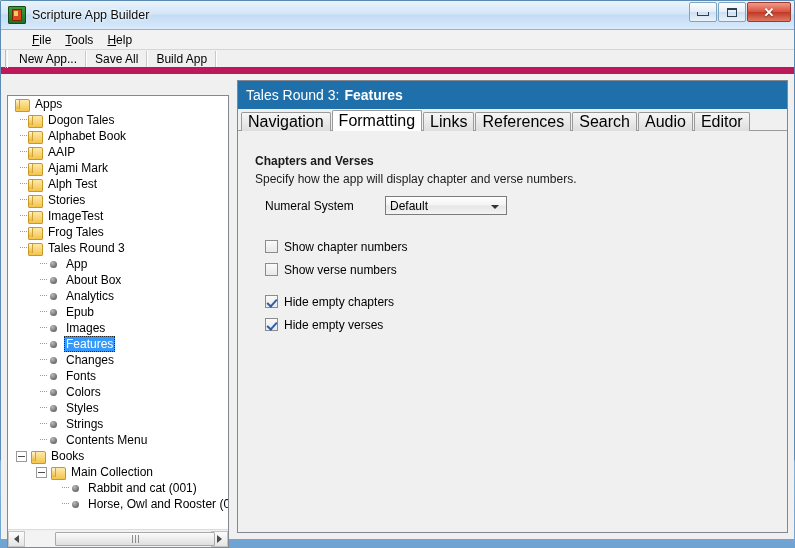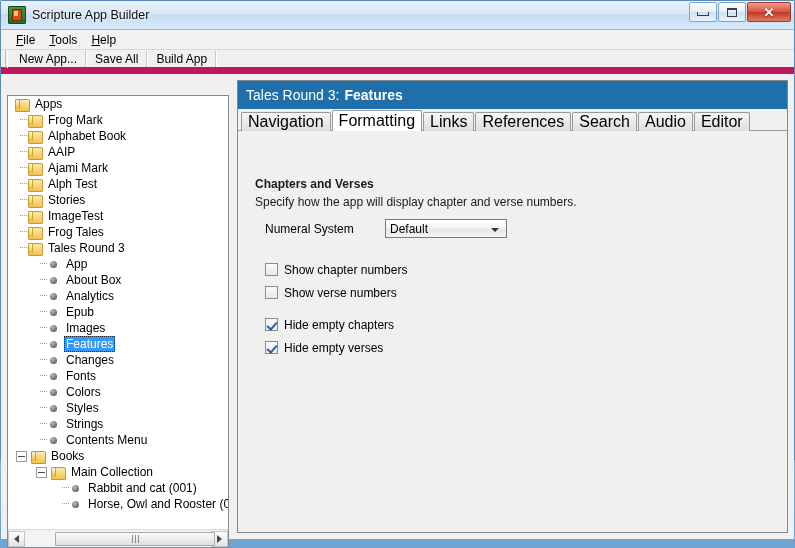--- a/index.html
+++ b/index.html
@@ -89,21 +89,21 @@
     font-family: "Liberation Sans", sans-serif;
     line-height: 1; text-shadow: 0 1px 1px rgba(0,0,0,.5);
   }
 
   
   #menubar {
     height: 20px;
     background: #f2f2f2;
     border-bottom: 1px solid #d6d6d6;
     display: flex; align-items: center;
-    padding-left: 8px;
+    padding-left: 24px;
     box-sizing: border-box;
   }
   .menu-item {
     padding: 2px 7px;
     font-size: 12px;
     color: #000;
   }
   .menu-item u { text-decoration: underline; }
 
   
@@ -353,21 +353,20 @@
     border-color: #9a9a9a;
     z-index: 3;
   }
 
   #tabcontent {
     position: absolute;
     left: 0; right: 0;
     top: 51px; bottom: 0;
     background: #8b5cf6;
     border-top: none;
-    margin-top: 23px;
   }
   #formpane {
     position: absolute;
     left: 0; top: 0; right: 0; bottom: 0;
     background: #f0f0f0;
     padding: 22px 0 0 17px;
     box-sizing: border-box;
   }
   .section-title {
     font-size: 12px;
@@ -477,21 +476,21 @@
 
       <div class="node">
             <span class="indent" style="width: 6px;"></span>
             <span class="folder" style="visibility: visible;"></span>
             <span class="nlabel">Apps</span>
           </div>
           <div class="node">
             <span class="indent" style="width: 8px;"></span>
             <span class="dots"></span>
             <span class="folder"></span>
-            <span class="nlabel">Frog Mark</span>
+            <span class="nlabel">Dogon Tales</span>
           </div>
           <div class="node">
             <span class="indent" style="width: 8px;"></span>
             <span class="dots"></span>
             <span class="folder"></span>
             <span class="nlabel">Alphabet Book</span>
           </div>
           <div class="node">
             <span class="indent" style="width: 8px;"></span>
             <span class="dots"></span>

